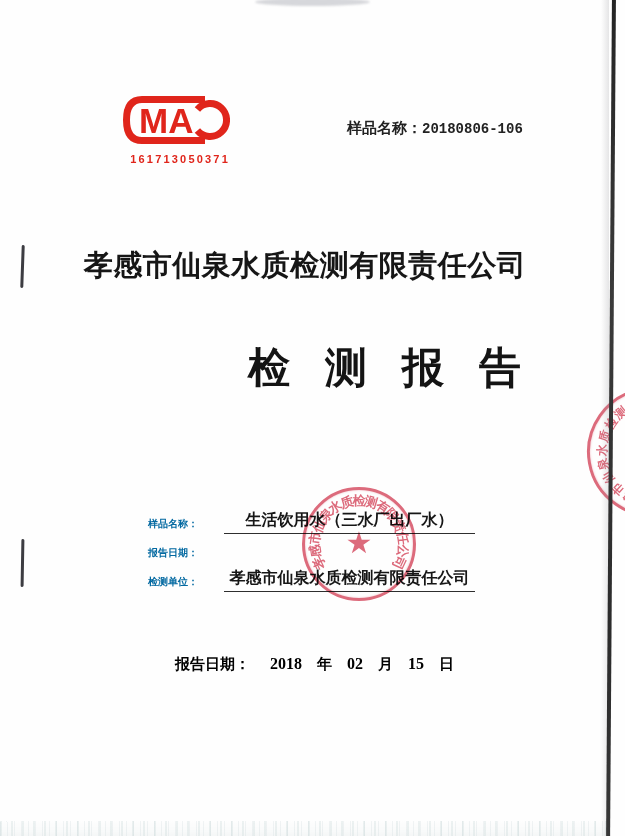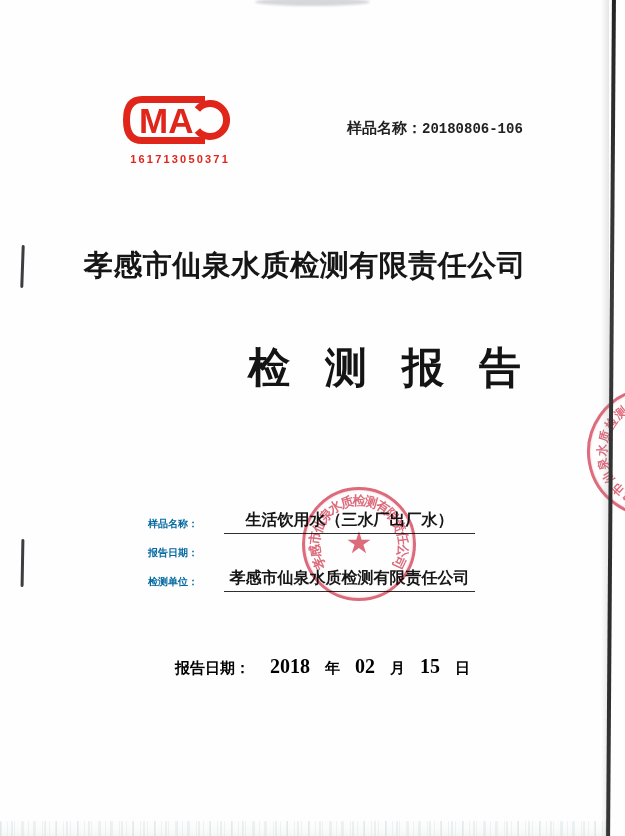--- a/index.html
+++ b/index.html
@@ -30,21 +30,21 @@
               padding-bottom:3px;white-space:nowrap;}
   .form-value{width:251px;text-align:center;border-bottom:1.6px solid #2e2e2e;
               font-size:16px;font-weight:bold;color:#161616;padding-bottom:2px;
               white-space:nowrap;}
 
   
   .report-date{position:absolute;left:175px;top:655px;display:flex;align-items:baseline;
                font-size:15px;font-weight:bold;color:#000000;white-space:nowrap;}
   .report-date .tok{margin-left:15px;}
   .report-date .tok.first{margin-left:20px;}
-  .report-date .tok.num{font-family:"Liberation Serif",serif;font-size:20px;}
+  .report-date .tok.num{font-family:"Liberation Serif",serif;font-size:16px;}
 
   
   .stamp{position:absolute;width:150px;height:150px;mix-blend-mode:multiply;opacity:.88;}
   .stamp-main{left:284px;top:469px;z-index:5;}
   .stamp-edge{left:577px;top:377px;z-index:4;transform:rotate(-55deg);}
   .stamp .ring{position:absolute;border-radius:50%;border:3px solid #d9566a;
                box-shadow:0 0 2px rgba(217,86,106,.5) inset;}
   .stamp-main .ring{left:18px;top:18px;right:18px;bottom:18px;}
   .stamp-edge .ring{left:10px;top:10px;right:10px;bottom:10px;}
   .stamp .star{position:absolute;left:50%;top:50%;transform:translate(-50%,-52%);

